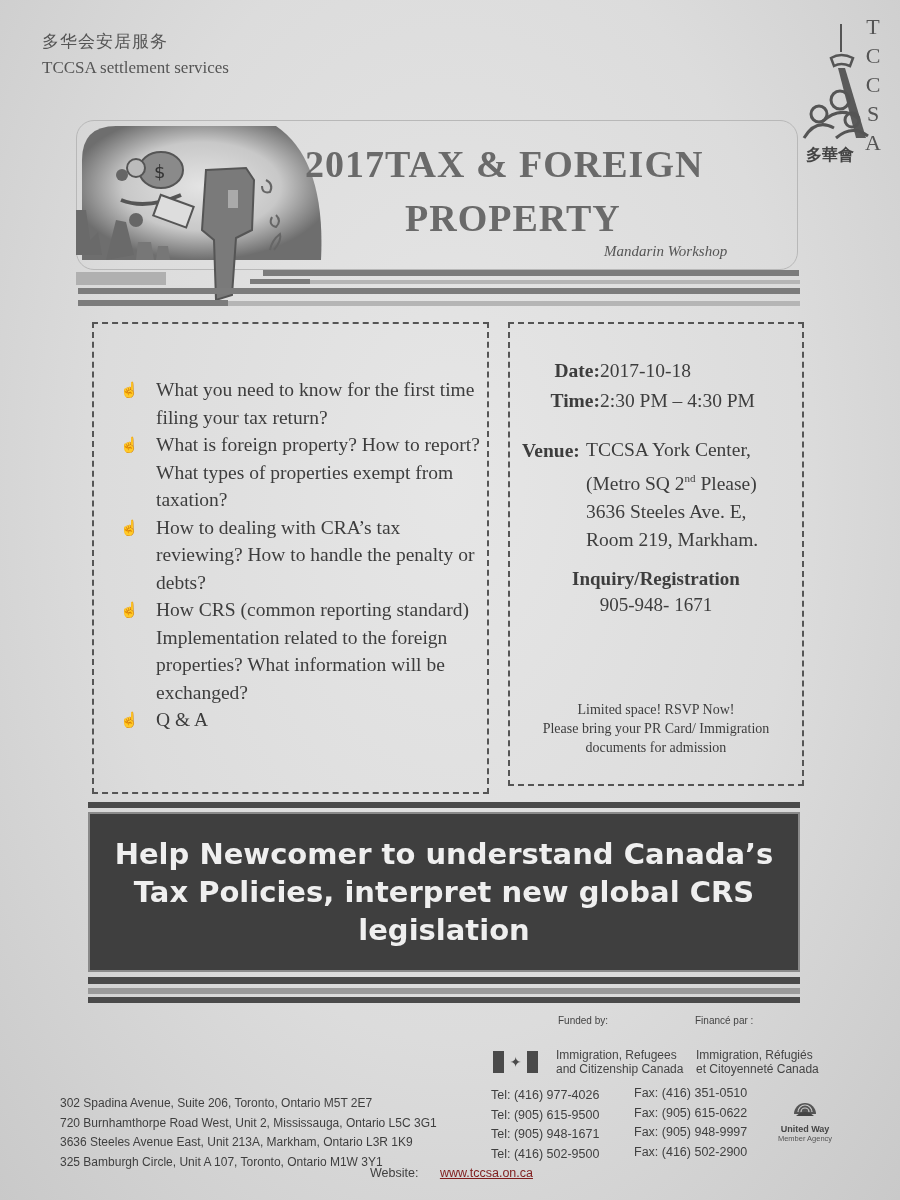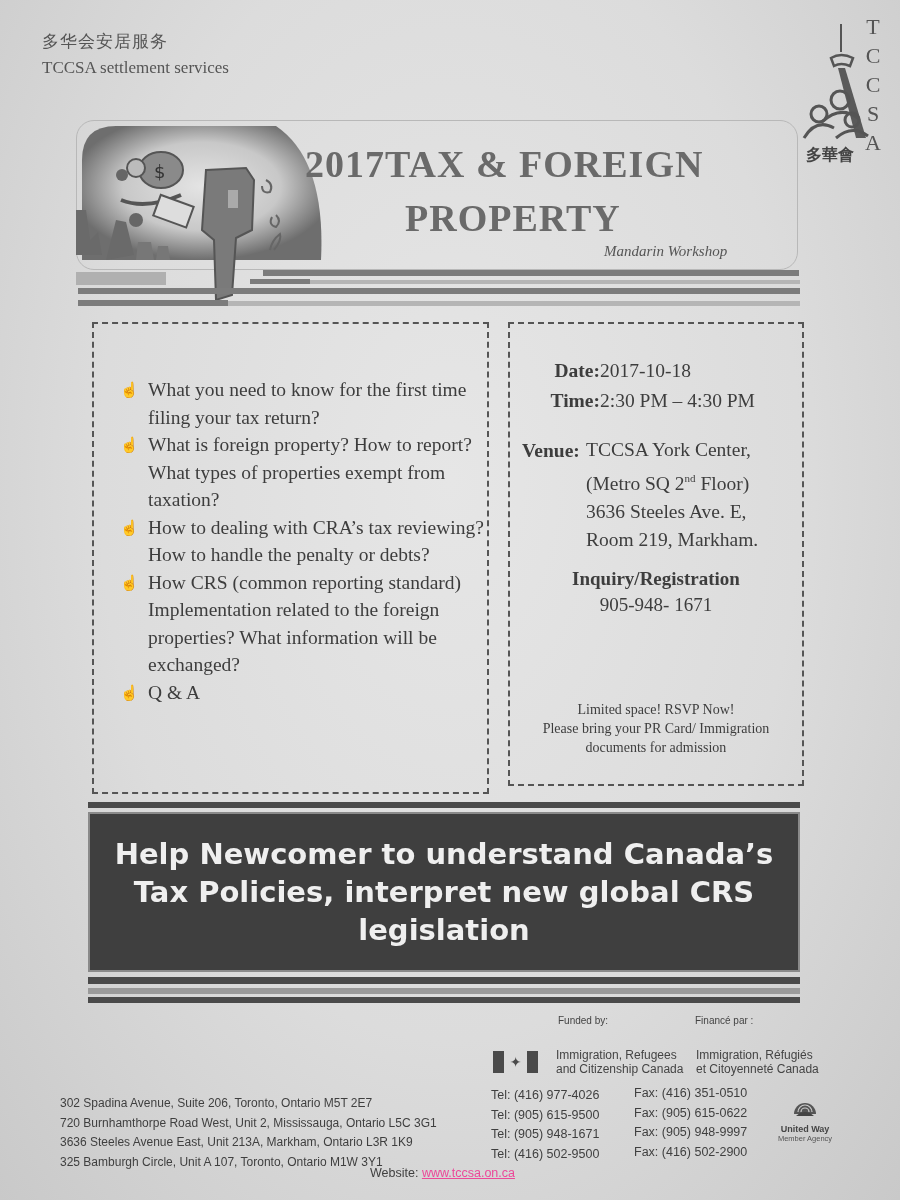--- a/index.html
+++ b/index.html
@@ -38,21 +38,21 @@
   .box {
     border: 2px dashed #555;
     border-style: dashed;
   }
   .box-left { left: 92px; top: 322px; width: 397px; height: 472px; }
   .box-right { left: 508px; top: 322px; width: 296px; height: 464px; }
 
   .topics { left: 120px; top: 376px; width: 365px; font-size: 19.5px; line-height: 27.5px; color: #3d3d3d; }
   .topic { display: flex; }
   .topic .bullet { width: 28px; flex: none; font-size: 15px; color: #444; padding-top: 1px; }
-  .topic .txt { flex: 1; }
+  .topic .txt { flex: 1; margin-left: 8px; }
 
   .info { left: 522px; top: 356px; width: 280px; font-size: 19.5px; color: #3d3d3d; line-height: 30px; }
   .info .row { display: flex; }
   .info .lbl { font-weight: bold; width: 78px; flex: none; text-align: right; }
   .venue-row { margin-top: 20px; display: flex; }
   .venue-lbl { font-weight: bold; width: 64px; flex: none; }
   .venue-lines { line-height: 28px; }
   .venue-lines div:not(:first-child) { margin-left: 0; }
   .inquiry { left: 508px; top: 566px; width: 296px; text-align: center; font-size: 19px; line-height: 26px; color: #3d3d3d; }
   .inquiry .head { font-weight: bold; }
@@ -87,21 +87,21 @@
   .flag { left: 493px; top: 1051px; width: 45px; height: 22px; display: flex; }
   .flag .bar { width: 11px; height: 100%; background: #4a4a4a; }
   .flag .mid { flex: 1; display: flex; align-items: center; justify-content: center; font-size: 14px; color: #4a4a4a; }
   .ircc-en { left: 556px; top: 1048px; font-size: 12px; line-height: 14px; color: #444; }
   .ircc-fr { left: 696px; top: 1048px; font-size: 12px; line-height: 14px; color: #444; }
 
   .addresses { left: 60px; top: 1094px; font-size: 12px; line-height: 19.5px; color: #3f3f3f; }
   .tels { left: 491px; top: 1086px; font-size: 12.5px; line-height: 19.5px; color: #3f3f3f; }
   .faxes { left: 634px; top: 1084px; font-size: 12.5px; line-height: 19.5px; color: #3f3f3f; }
   .website { left: 370px; top: 1166px; font-size: 12.5px; color: #3f3f3f; }
-  .website a { color: #ec4899; text-decoration: underline; margin-left: 0; }
+  .website a { color: #7f1d1d; text-decoration: underline; margin-left: 18px; }
 
   .uw { left: 770px; top: 1092px; width: 70px; text-align: center; }
   .uw-logo { width: 26px; height: 26px; margin: 0 auto; }
   .uw-name { font-size: 9px; font-weight: bold; color: #444; margin-top: 2px; }
   .uw-sub { font-size: 7.5px; color: #555; }
 </style>
 </head>
 <body>
 
 <div class="abs org-cn">多华会安居服务</div>
@@ -206,21 +206,21 @@
     <span>2017-10-18</span>
   </div>
   <div class="row">
     <span class="lbl">Time:</span>
     <span>2:30 PM – 4:30 PM</span>
   </div>
   <div class="venue-row">
     <span class="venue-lbl">Venue:</span>
     <div class="venue-lines">
       <div>TCCSA York Center,</div>
-      <div><span>(Metro SQ 2</span><sup style="font-size:11px">nd</sup><span> Floor)</span></div>
+      <div><span>(Metro SQ 2</span><sup style="font-size:11px">nd</sup><span> Please)</span></div>
       <div>3636 Steeles Ave. E,</div>
       <div>Room 219, Markham.</div>
     </div>
   </div>
 </div>
 <div class="abs inquiry">
   <div class="head">Inquiry/Registration</div>
   <div>905-948- 1671</div>
 </div>
 <div class="abs notice">

